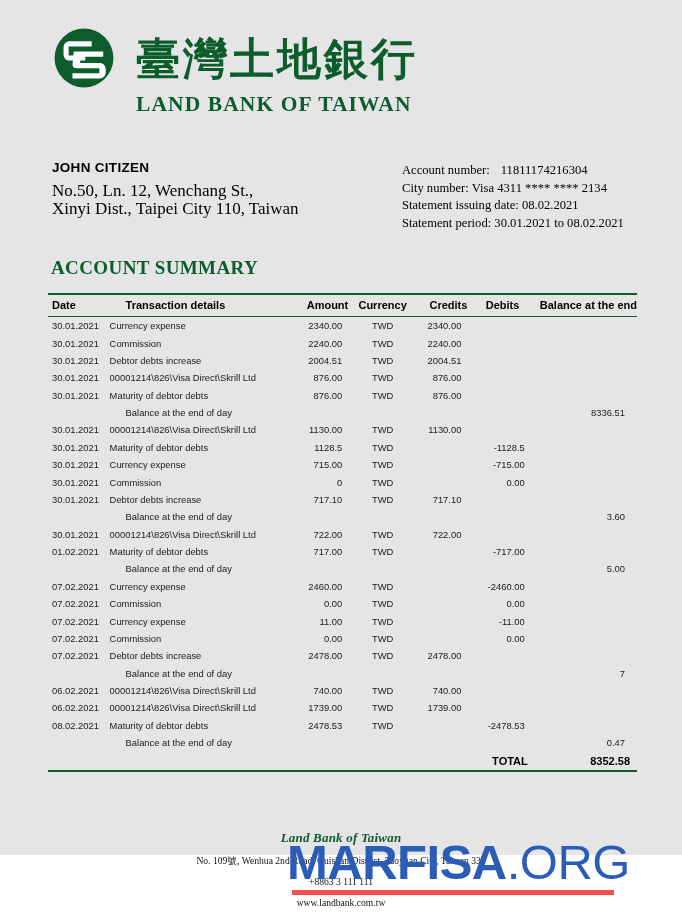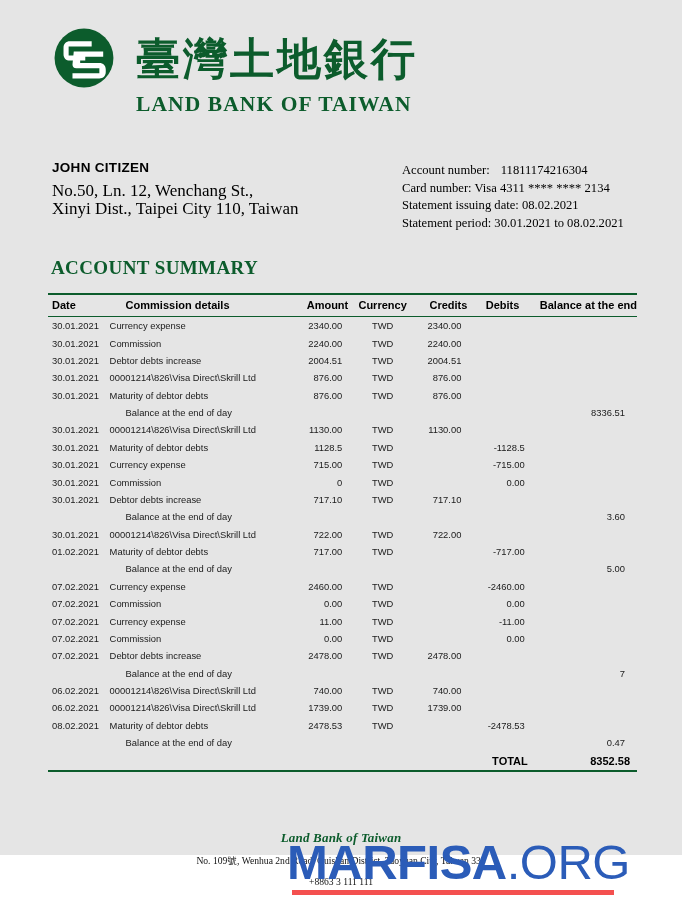--- a/index.html
+++ b/index.html
@@ -258,41 +258,41 @@
     <div class="customer-name">JOHN CITIZEN</div>
     <div class="customer-addr">No.50, Ln. 12, Wenchang St.,</div>
     <div class="customer-addr">Xinyi Dist., Taipei City 110, Taiwan</div>
   </div>
 
   <div class="account-block">
     <div class="line">
       <span class="lbl">Account number:</span><span class="val acct-num-val">11811174216304</span>
     </div>
     <div class="line">
-      <span class="lbl">Card number:</span>
+      <span class="lbl">City number:</span>
       <span class="val">Visa 4311 **** **** 2134</span>
     </div>
     <div class="line">
       <span class="lbl">Statement issuing date:</span>
       <span class="val">08.02.2021</span>
     </div>
     <div class="line">
       <span class="lbl">Statement period:</span>
       <span class="val">30.01.2021 to 08.02.2021</span>
     </div>
   </div>
 
   <div class="section-title">ACCOUNT SUMMARY</div>
 
   <div class="table-wrap">
     <table class="stmt">
       <thead>
         <tr>
           <th class="c-date">Date</th>
-          <th class="c-det">Commission details</th>
+          <th class="c-det">Transaction details</th>
           <th class="c-amt">Amount</th>
           <th class="c-cur">Currency</th>
           <th class="c-cred">Credits</th>
           <th class="c-deb">Debits</th>
           <th class="c-bal">Balance at the end</th>
         </tr>
       </thead>
       <tbody id="stmt-body">
           <tr>
             <td class="c-date">30.01.2021</td>
@@ -530,20 +530,21 @@
           </tr>
         </tbody>
     </table>
     <div class="table-bottom-rule"></div>
   </div>
 
   <div class="footer">
     <div class="footer-bank">Land Bank of Taiwan</div>
     <div class="footer-line">No. 109號, Wenhua 2nd Road, Guishan District, Taoyuan City, Taiwan 333</div>
     <div class="footer-line">+8863 3 111 111</div>
+    <div class="footer-line">www.landbank.com.tw</div>
   </div>
 
   <div class="watermark">
     <div class="wm-text"><span class="wm-strong">MARFISA</span><span class="wm-light">.ORG</span></div>
     <div class="wm-bar"></div>
   </div>
 
 </div>
 
 </body></html>

